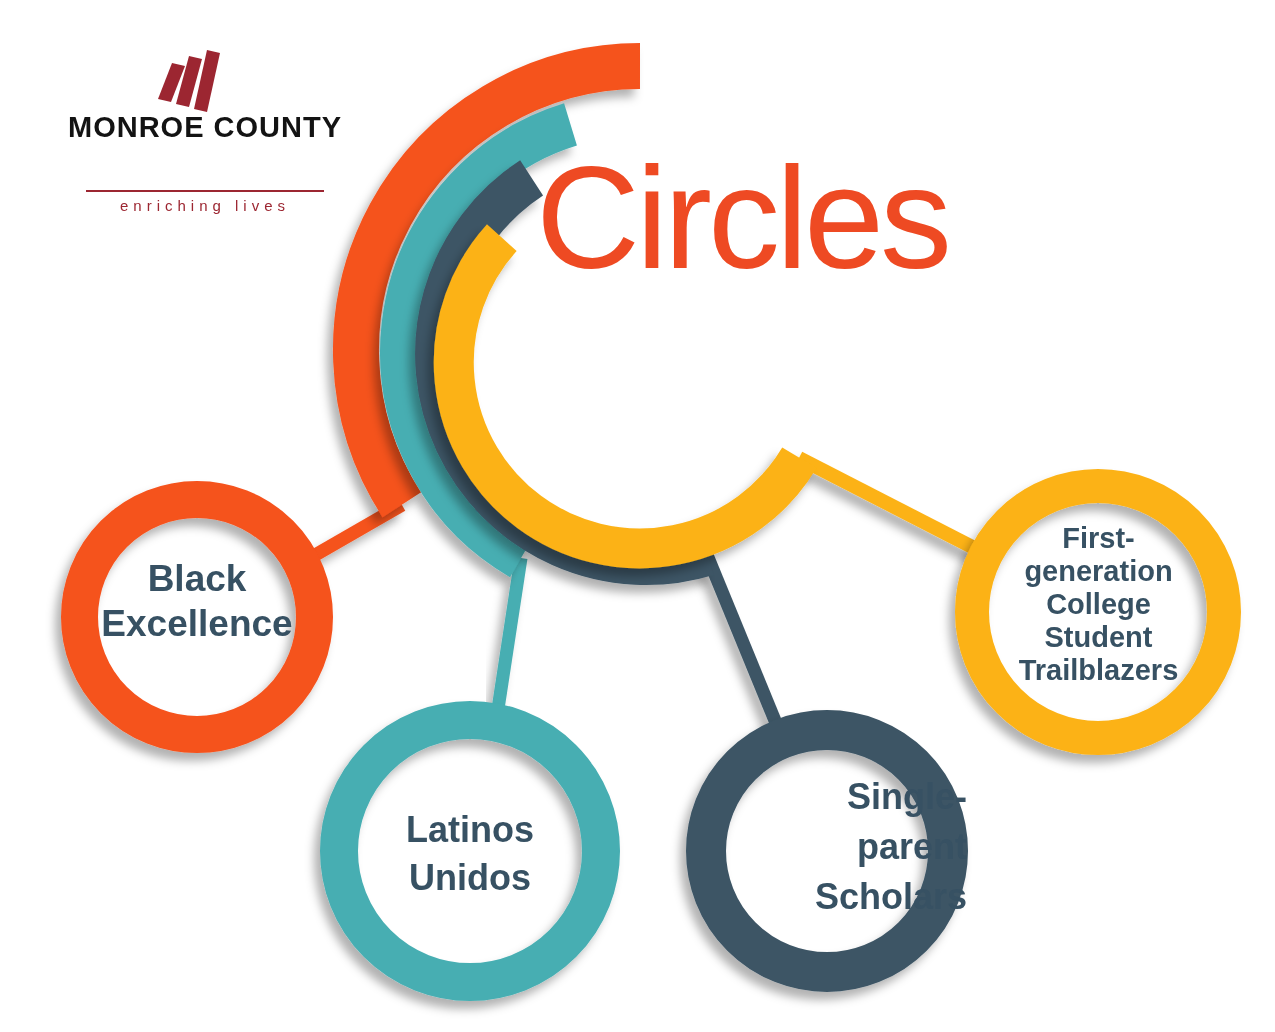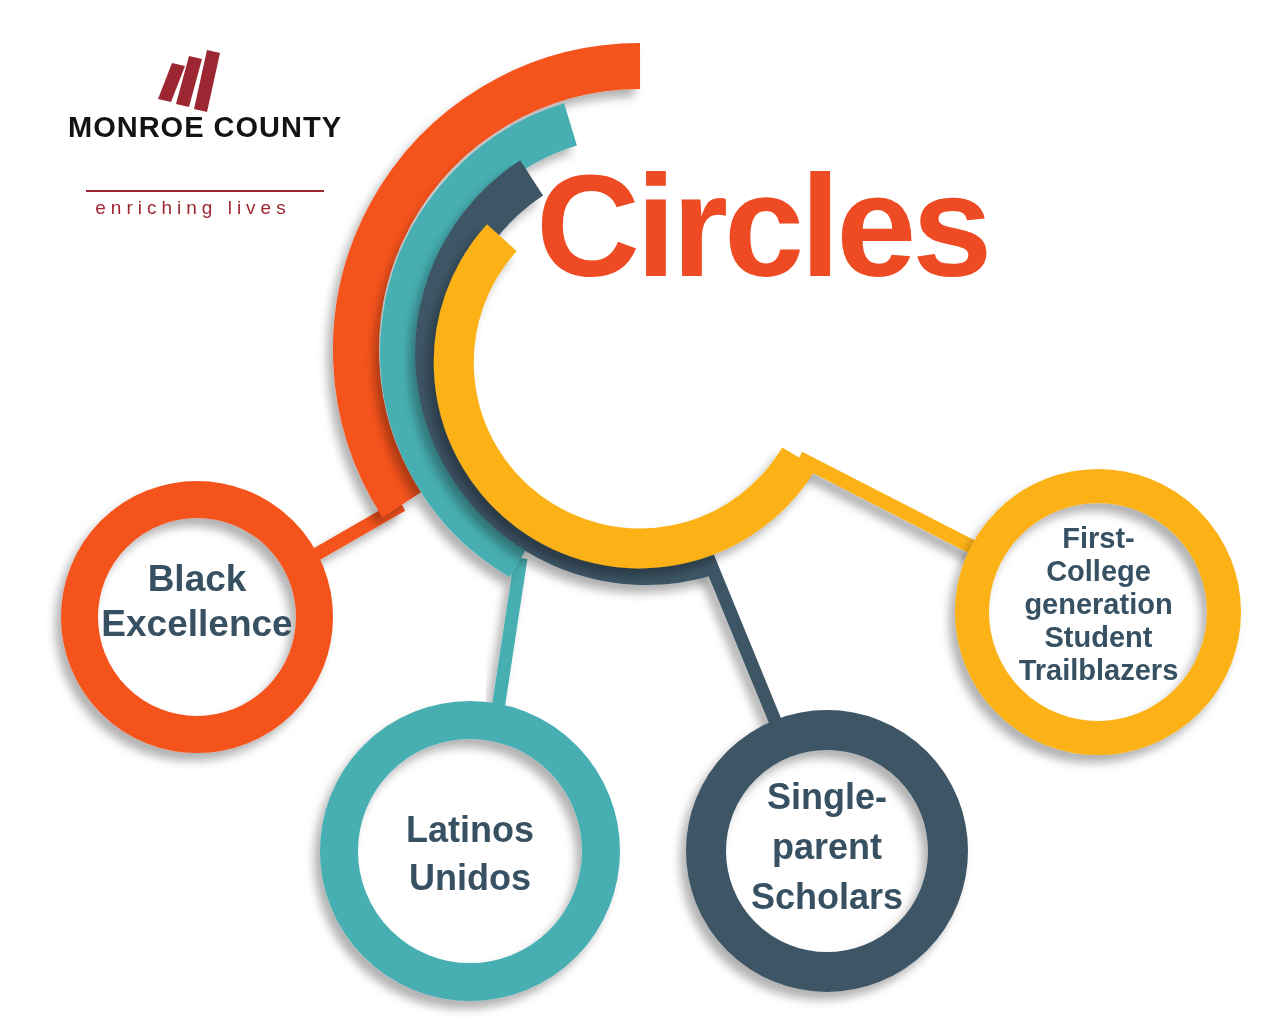--- a/index.html
+++ b/index.html
@@ -6,25 +6,25 @@
   #canvas{
     position:relative;width:1275px;height:1032px;background:#ffffff;
     overflow:hidden;font-family:"Liberation Sans",sans-serif;
   }
   #diagram-svg{position:absolute;left:0;top:0;}
   .abs{position:absolute;}
   
   .logo-text{left:40px;top:110px;width:330px;text-align:center;
     font-size:29px;line-height:34px;letter-spacing:1px;color:#131313;font-weight:700;}
   .logo-rule{left:86px;top:190px;width:238px;height:2px;}
-  .logo-tagline{left:28px;top:197px;width:330px;text-align:center;
-    font-size:19px;letter-spacing:5px;font-weight:400;}
+  .logo-tagline{left:40px;top:197px;width:330px;text-align:center;
+    font-size:15px;letter-spacing:5px;font-weight:400;}
   
-  .main-title{left:536px;top:158px;width:720px;
-    font-size:144px;line-height:137px;font-weight:700;letter-spacing:-4px;white-space:nowrap;}
+  .main-title{left:536px;top:150px;width:720px;
+    font-size:144px;line-height:137px;font-weight:400;letter-spacing:-4px;white-space:nowrap;}
   
   .circle-label{font-weight:bold;text-align:center;}
   .lbl-black{left:57px;top:556px;width:280px;font-size:37px;line-height:45px;}
   .lbl-latinos{left:330px;top:806px;width:280px;font-size:36px;line-height:48px;}
   .lbl-single{left:687px;top:772px;width:280px;font-size:36px;line-height:50px;}
   .lbl-firstgen{left:978px;top:522px;width:241px;font-size:29px;line-height:33px;}
 </style>
 </head>
 <body>
 
@@ -79,27 +79,27 @@
   <div class="abs circle-label lbl-black" style="color: rgb(55, 81, 99);">
     <div>Black</div>
     <div>Excellence</div>
   </div>
 
   <div class="abs circle-label lbl-latinos" style="color: rgb(55, 81, 99);">
     <div>Latinos</div>
     <div>Unidos</div>
   </div>
 
-  <div class="abs circle-label lbl-single" style="color: rgb(55, 81, 99);">
+  <div class="abs circle-label lbl-single" style="color: rgb(55, 81, 99); text-align: right;">
     <div>Single-</div>
     <div>parent</div>
     <div>Scholars</div>
   </div>
 
   <div class="abs circle-label lbl-firstgen" style="color: rgb(55, 81, 99);">
     <div>First-</div>
+    <div>generation</div>
     <div>College</div>
-    <div>generation</div>
     <div>Student</div>
     <div>Trailblazers</div>
   </div>
 
 </div>
 
 </body></html>

